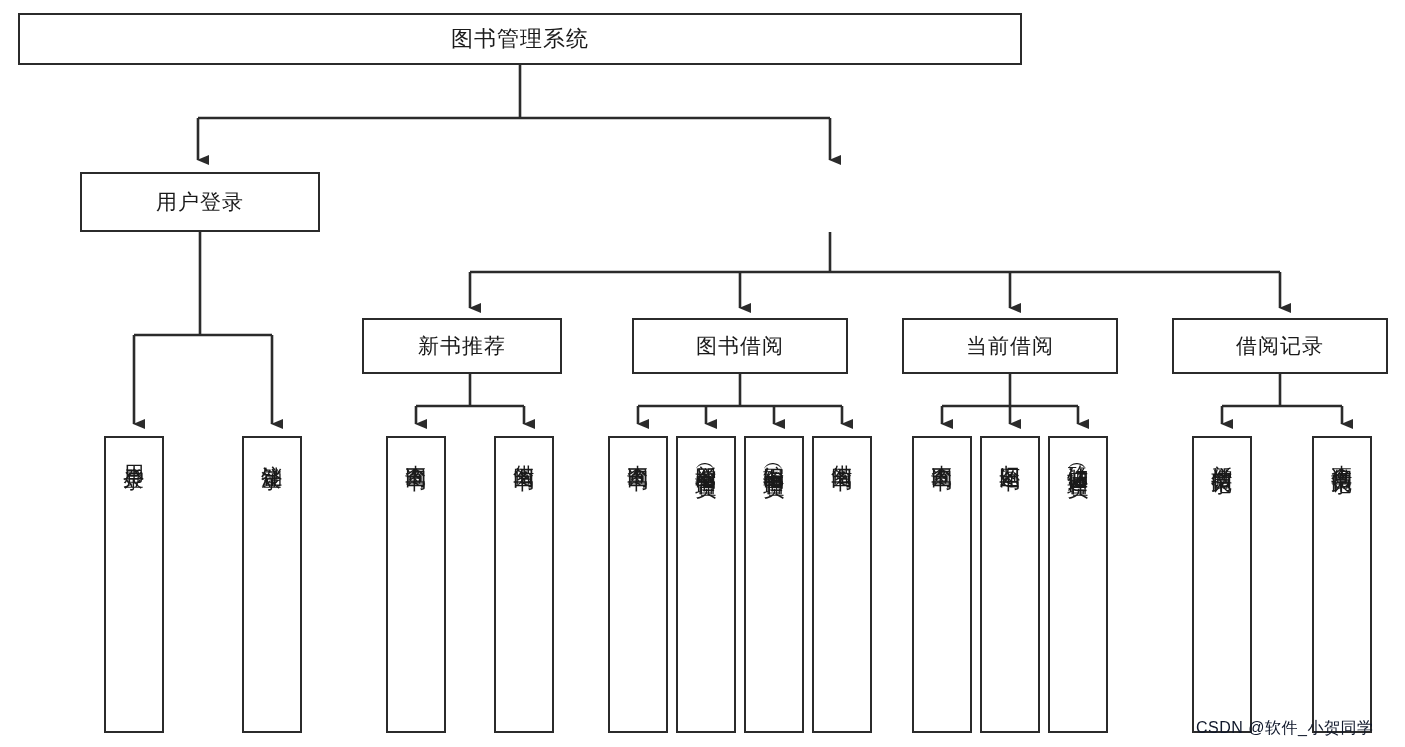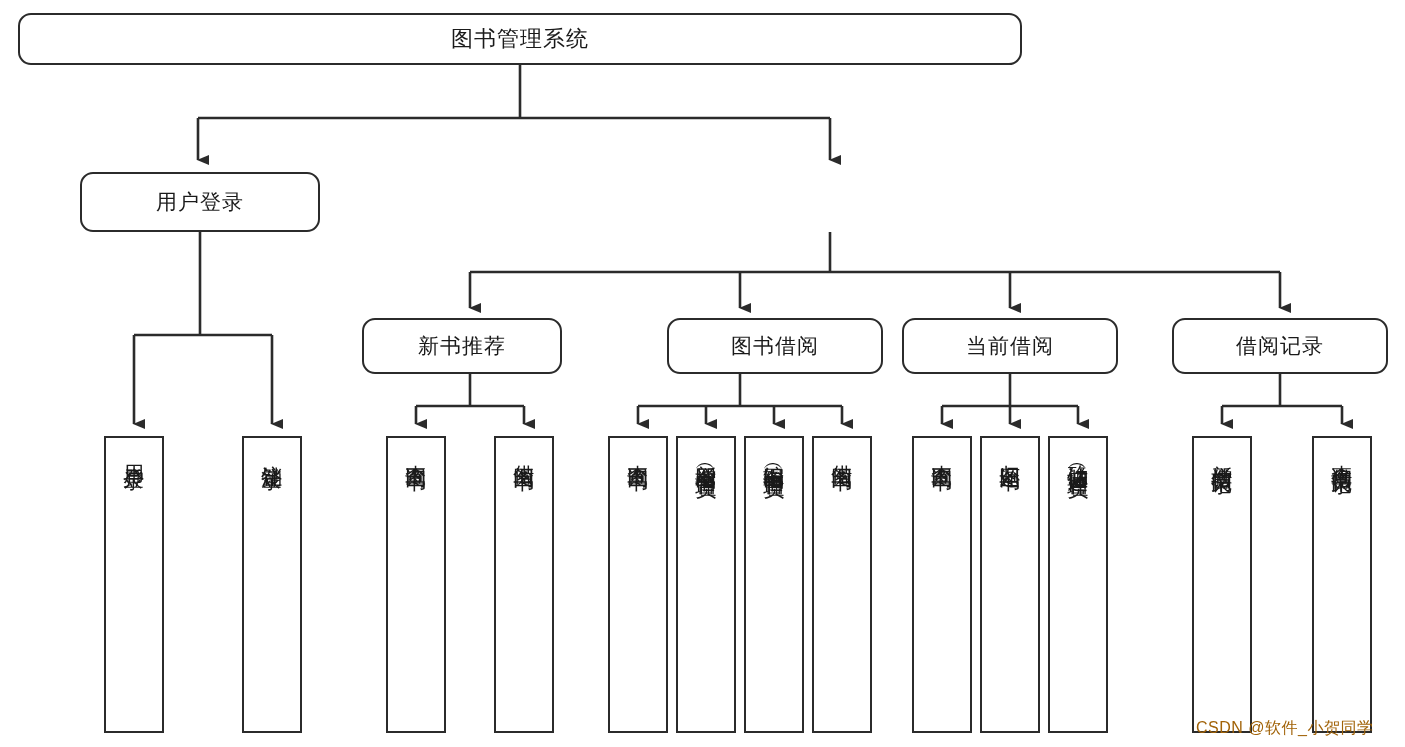--- a/index.html
+++ b/index.html
@@ -33,21 +33,20 @@
     background: #ffffff;
     display: flex;
     align-items: center;
     justify-content: center;
     color: #1a1a1a;
   }
   .node.horiz {
     font-size: 21px;
     letter-spacing: 1px;
     line-height: 1.1;
-    border-radius: 13px;
   }
   .node.root {
     font-size: 22px;
   }
   .node.leaf {
     padding-top: 10px;
     align-items: flex-start;
     justify-content: center;
   }
   .vtext {
@@ -55,21 +54,21 @@
     text-orientation: upright;
     font-size: 21px;
     line-height: 1.12;
     letter-spacing: 2px;
     white-space: nowrap;
     color: #1a1a1a;
   }
   .watermark {
     position: absolute;
     font-size: 16px;
-    color: #a16207;
+    color: #0f172a;
     letter-spacing: 0.5px;
     white-space: nowrap;
     user-select: none;
   }
 </style>
 </head>
 <body>
 
 <div id="canvas">
 
@@ -127,21 +126,21 @@
     <span>图书管理系统</span>
   </div>
 
   <div class="node horiz" style="left:80px; top:172px; width:240px; height:60px;">
     <span>用户登录</span>
   </div>
 
   <div class="node horiz" style="left:362px; top:318px; width:200px; height:56px;">
     <span>新书推荐</span>
   </div>
-  <div class="node horiz" style="left:632px; top:318px; width:216px; height:56px;margin-left:35px;">
+  <div class="node horiz" style="left:632px; top:318px; width:216px; height:56px;">
     <span>图书借阅</span>
   </div>
   <div class="node horiz" style="left:1172px; top:318px; width:216px; height:56px;">
     <span>借阅记录</span>
   </div>
   <div class="node horiz" style="left:902px; top:318px; width:216px; height:56px;">
     <span>当前借阅</span>
   </div>
 
   <div class="node leaf" style="left:104px; top:436px; width:60px; height:297px;">

